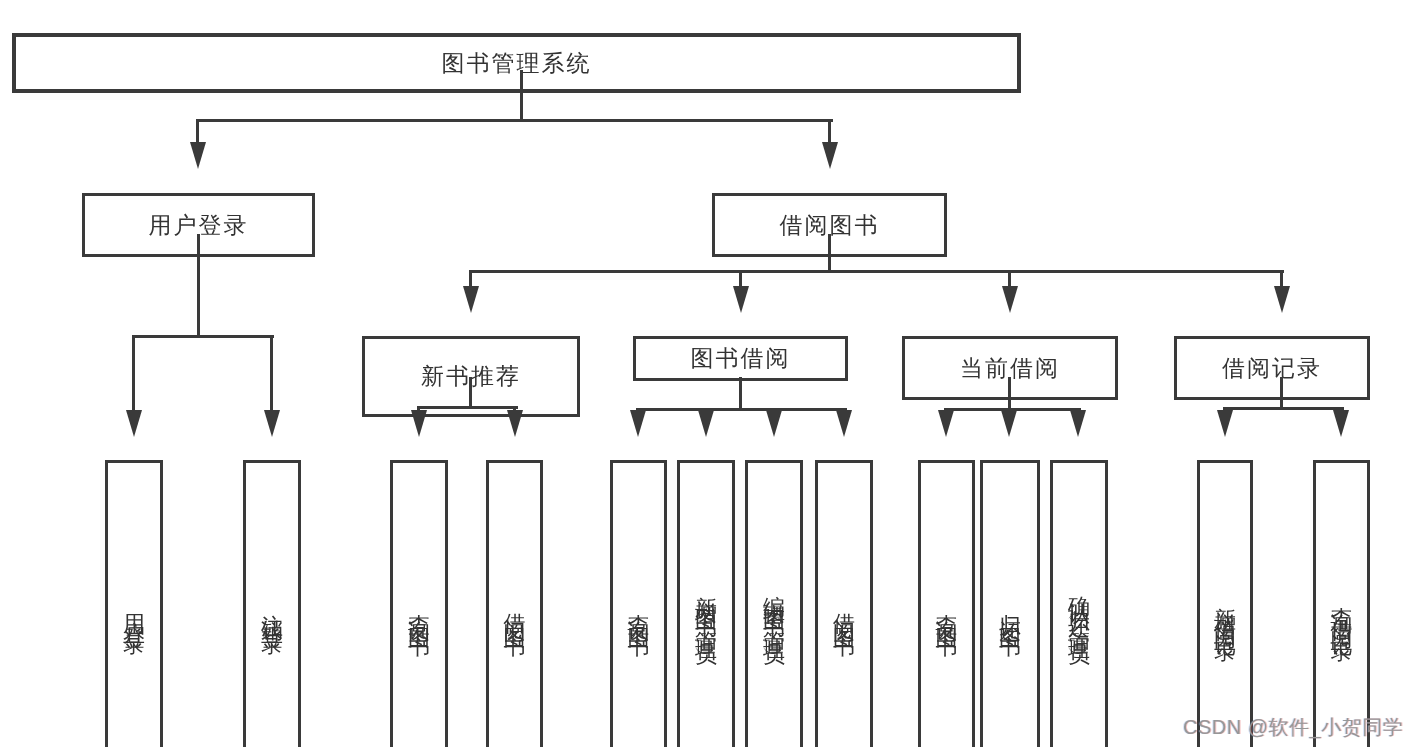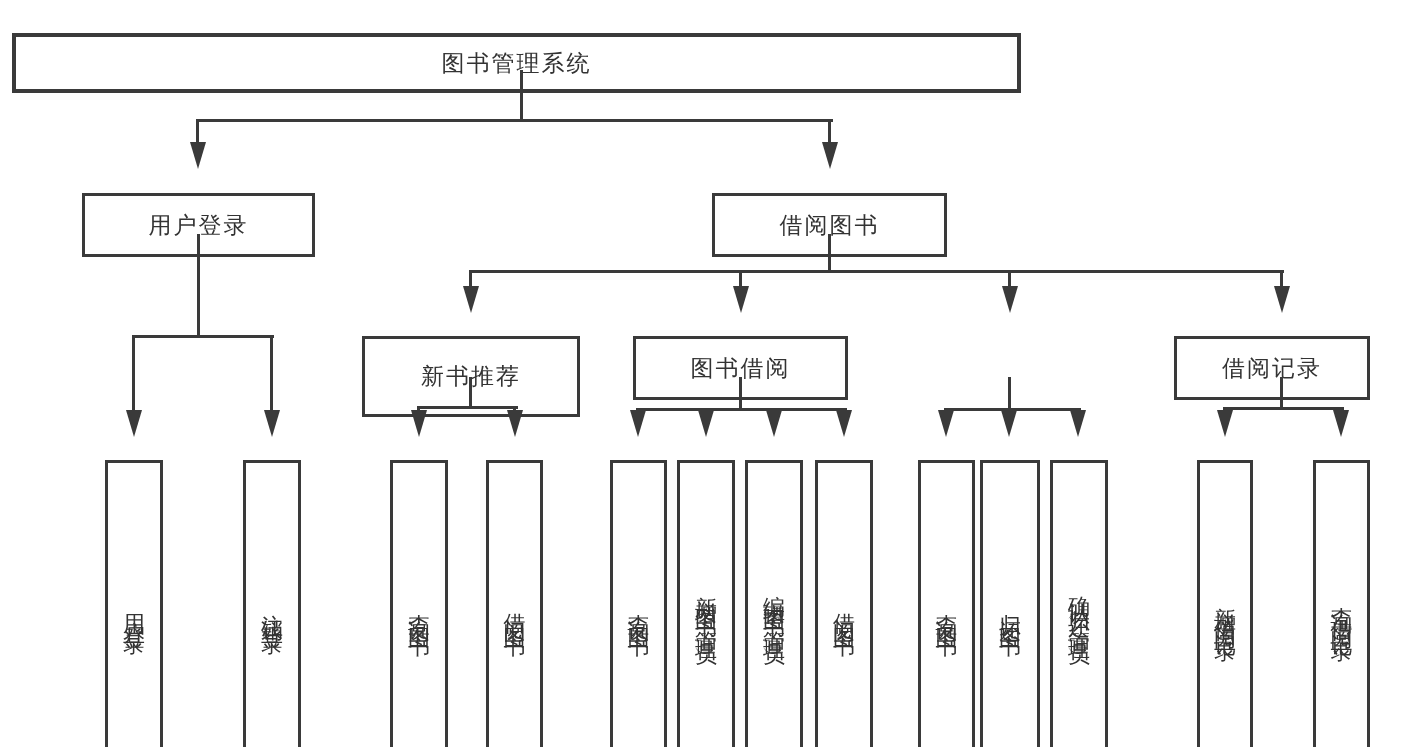--- a/index.html
+++ b/index.html
@@ -94,22 +94,25 @@
   <div class="line" style="left:739px;top:273px;width:3px;height:13px;"></div>
   <div class="ah" style="left:733px;top:286px;"></div>
   <div class="line" style="left:1008px;top:273px;width:3px;height:13px;"></div>
   <div class="ah" style="left:1002px;top:286px;"></div>
   <div class="line" style="left:1280px;top:273px;width:3px;height:13px;"></div>
   <div class="ah" style="left:1274px;top:286px;"></div>
 
   <div class="box" style="left:362px;top:313px;width:218px;height:81px;">
     <span class="hlabel">新书推荐</span>
   </div>
-  <div class="box" style="left:633px;top:313px;width:215px;height:64px;">
+  <div class="box" style="left:633px;top:313px;width:215px;height:45px;">
     <span class="hlabel">图书借阅</span>
+  </div>
+  <div class="box" style="left:902px;top:313px;width:216px;height:64px;">
+    <span class="hlabel">当前借阅</span>
   </div>
   <div class="box" style="left:1174px;top:313px;width:196px;height:64px;">
     <span class="hlabel">借阅记录</span>
   </div>
 
   <div class="line" style="left:469px;top:377px;width:3px;height:29px;"></div>
   <div class="line" style="left:417px;top:406px;width:101px;height:3px;"></div>
   <div class="line" style="left:417px;top:409px;width:3px;height:4px;"></div>
   <div class="ah" style="left:411px;top:410px;"></div>
   <div class="line" style="left:513px;top:409px;width:3px;height:4px;"></div>
@@ -170,14 +173,15 @@
     <span class="vlabel">确认归还（管理员）</span>
   </div>
 
   <div class="box" style="left:1197px;top:437px;width:56px;height:299px;">
     <span class="vlabel">新增借阅记录</span>
   </div>
   <div class="box" style="left:1313px;top:437px;width:57px;height:299px;">
     <span class="vlabel">查询借阅记录</span>
   </div>
 
+  <div class="watermark">CSDN @软件_小贺同学</div>
 
 </div>
 
 </body></html>

